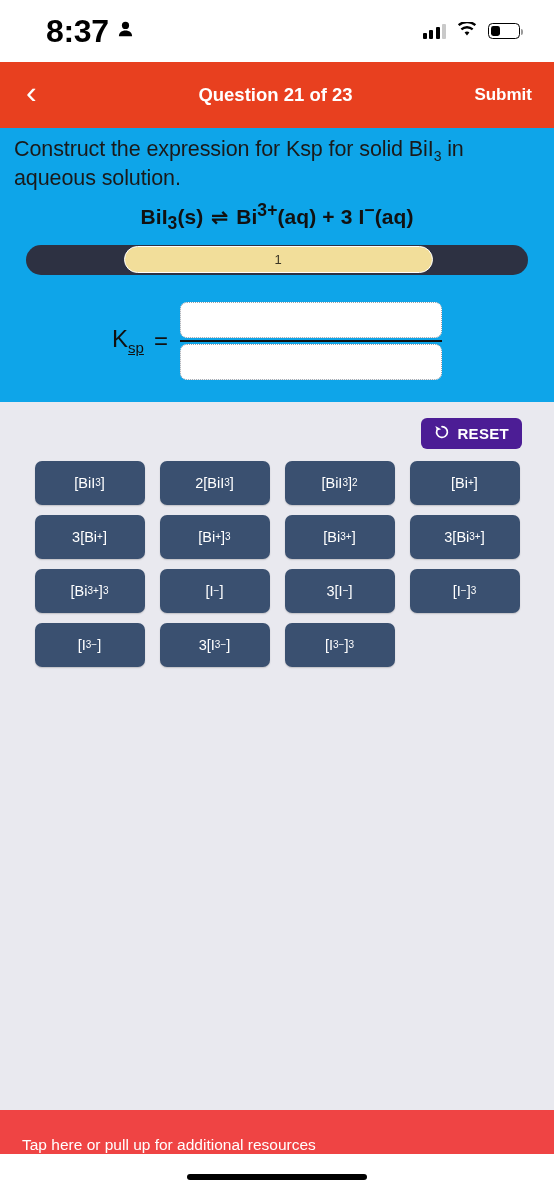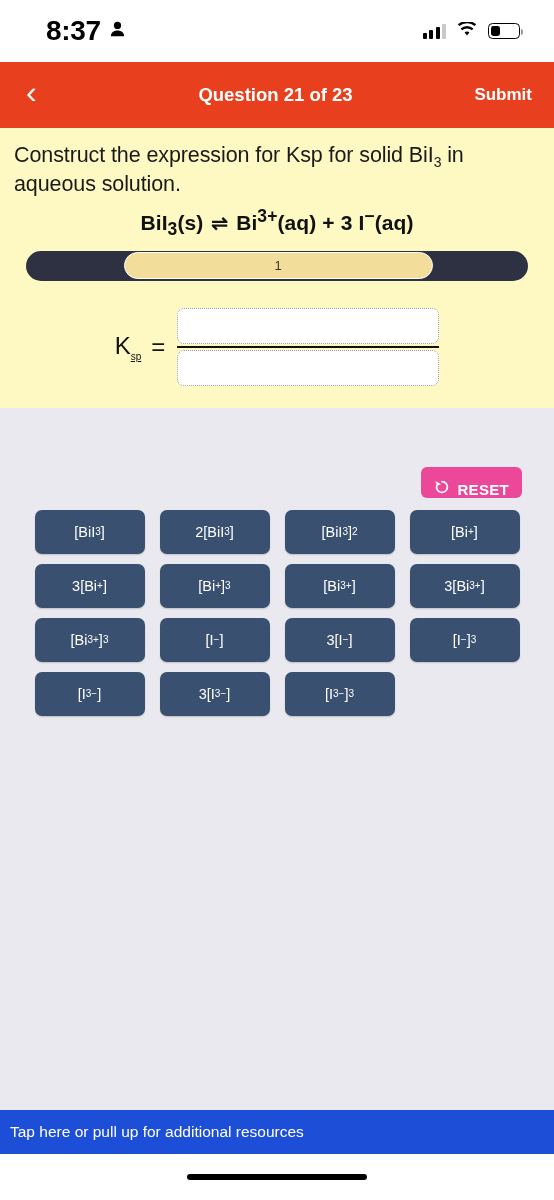--- a/index.html
+++ b/index.html
@@ -30,21 +30,21 @@
     align-items: center;
     justify-content: space-between;
     padding: 0 34px 0 46px;
   }
   .status-left {
     display: flex;
     align-items: center;
     gap: 9px;
   }
   .status-time {
-    font-size: 28px;
+    font-size: 32px;
     font-weight: bold;
     color: #000000;
     letter-spacing: -0.3px;
   }
   .person-icon { display: block; }
   .status-right {
     display: flex;
     align-items: center;
     gap: 11px;
   }
@@ -121,22 +121,22 @@
     margin-left: auto;
     font-size: 17px;
     color: #ffffff;
     font-weight: bold;
     cursor: pointer;
     z-index: 2;
   }
 
   
   .question-area {
-    background: #fef9c3;
-    padding: 14px 14px 0 14px;
+    background: #0ea5e9;
+    padding: 8px 14px 0 14px;
     flex: 0 0 auto;
   }
   .prompt {
     font-size: 21.5px;
     line-height: 1.30;
     color: #1a1a1a;
     letter-spacing: -0.1px;
   }
   .equation {
     text-align: center;
@@ -190,21 +190,21 @@
     justify-content: center;
     margin-top: 27px;
     padding-bottom: 22px;
     gap: 10px;
   }
   .ksp-label {
     font-size: 24px;
     color: #111111;
     white-space: nowrap;
   }
-  .ksp-label sub { font-size: 10px; text-decoration: underline; }
+  .ksp-label sub { font-size: 15px; text-decoration: underline; }
   .ksp-eq {
     font-size: 24px;
     color: #111111;
     margin-right: 2px;
   }
   .fraction {
     display: flex;
     flex-direction: column;
     width: 262px;
   }
@@ -227,35 +227,34 @@
     padding: 16px 14px 0 14px;
     position: relative;
   }
   .reset-row {
     display: flex;
     justify-content: flex-end;
     padding-right: 18px;
     margin-bottom: 12px;
   }
   .reset-btn {
-    background: #ec4899;
+    background: #4c1d95;
     color: #ffffff;
     border: none;
     border-radius: 6px;
     height: 31px;
     padding: 0 13px;
     display: flex;
-    align-items: flex-end;
+    align-items: center;
     gap: 7px;
     font-size: 15px;
     font-weight: bold;
     font-family: "Liberation Sans", sans-serif;
     cursor: pointer;
     letter-spacing: 0.3px;
-    margin-top: 43px;
   }
   .reset-icon { display: block; }
 
   .tile-grid {
     display: grid;
     grid-template-columns: repeat(4, 110px);
     gap: 10px 15px;
     justify-content: center;
   }
   .tile {
@@ -272,24 +271,24 @@
     cursor: pointer;
     white-space: nowrap;
     box-shadow: 0 1px 1.5px rgba(0,0,0,0.18);
   }
   .tile sub { font-size: 10px; }
   .tile sup { font-size: 10px; }
 
   
   .resource-bar {
     flex: 0 0 44px;
-    background: #1d4ed8;
-    display: flex;
-    align-items: center;
-    padding-left: 10px;
+    background: #ef4444;
+    display: flex;
+    align-items: flex-end;
+    padding-left: 22px;
     color: #ffffff;
     font-size: 15.5px;
     cursor: pointer;
   }
   .home-area {
     flex: 0 0 46px;
     background: #ffffff;
     display: flex;
     align-items: center;
     justify-content: center;

